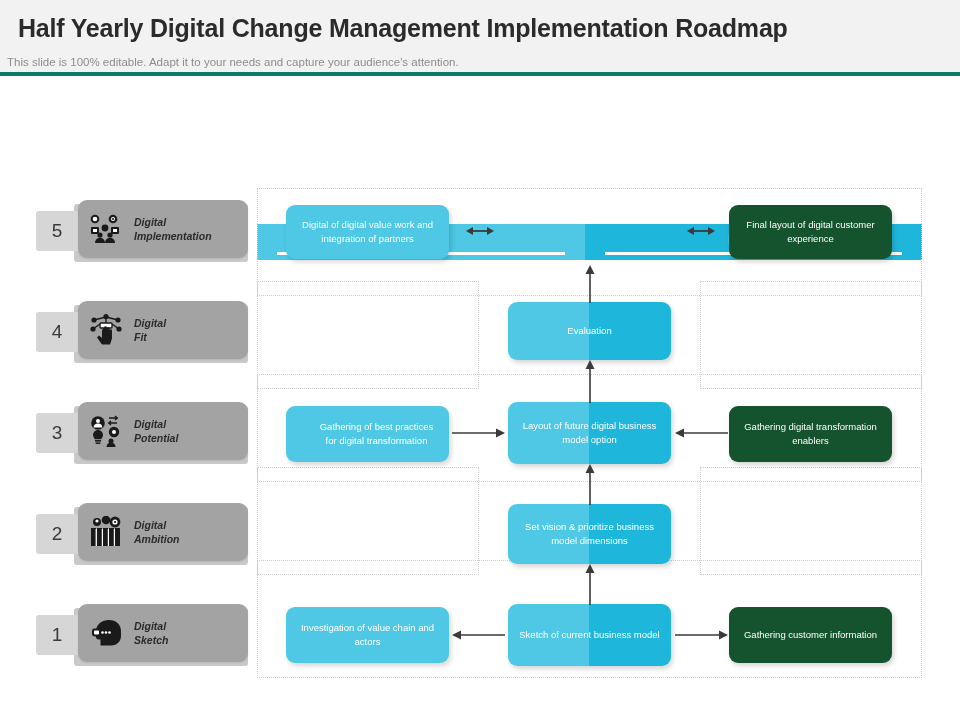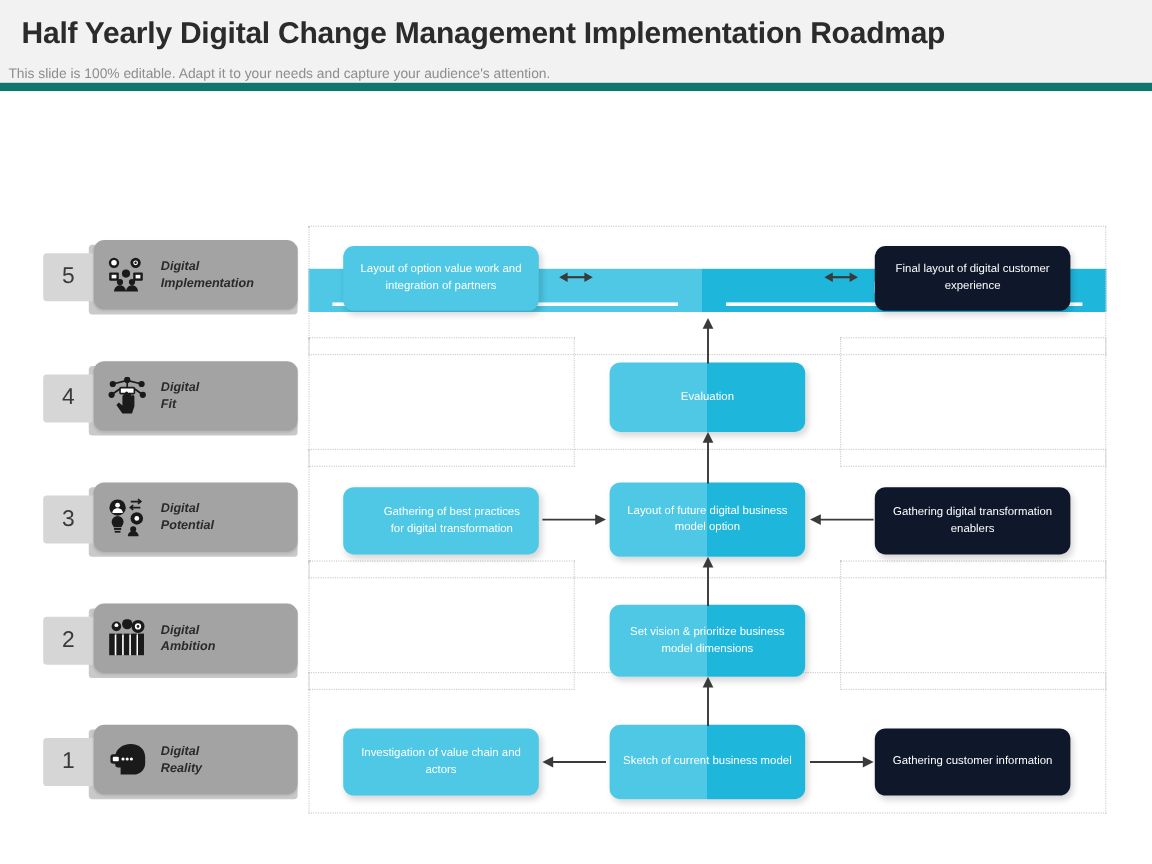--- a/index.html
+++ b/index.html
@@ -13,21 +13,21 @@
     overflow: hidden;
     position: relative;
   }
 
   
   .slide-header {
     position: absolute;
     left: 0; top: 0;
     width: 960px; height: 76px;
     background: #f2f2f2;
-    border-bottom: 7px solid #0f766e;
+    border-bottom: 4px solid #0f766e;
   }
   .slide-title {
     position: absolute;
     left: 18px; top: 14px;
     font-size: 25px;
     font-weight: 600;
     color: #2b2b2b;
     letter-spacing: -0.2px;
     white-space: nowrap;
   }
@@ -146,21 +146,21 @@
     align-items: center;
     justify-content: center;
     text-align: center;
     color: #ffffff;
     font-size: 9.5px;
     line-height: 1.5;
     padding: 4px 10px;
     box-shadow: 2px 3px 5px rgba(0,0,0,0.16);
   }
   .pbox.light { background: #4ec8e4; }
-  .pbox.dark  { background: #0f172a; }
+  .pbox.dark  { background: #14532d; }
   
   .pbox.split {
     background: linear-gradient(to right, #4ec8e4 0%, #4ec8e4 50%, #1fb6dc 50%, #1fb6dc 100%);
   }
   .pbox-text { position: relative; z-index: 2; }
 
   
   .arrow { position: absolute; }
   .arrow svg { display: block; overflow: visible; }
 </style>
@@ -323,27 +323,27 @@
           <path d="M20 2 C13 2 7 6.5 7 13 v6 c0 1.5 1 2.5 2.5 2.5 h2 v6 h11 c5 0 9.5-4 9.5-9.5 V13 C32 6.5 27 2 20 2z" fill="#1a1a1a"></path>
           <rect x="3" y="10.5" width="21" height="8" rx="2.4" fill="#1a1a1a"></rect>
           <rect x="5" y="12.6" width="5" height="3.8" rx="0.8" fill="#fff"></rect>
           <circle cx="13.5" cy="14.5" r="1.3" fill="#fff"></circle>
           <circle cx="17" cy="14.5" r="1.3" fill="#fff"></circle>
           <circle cx="20.5" cy="14.5" r="1.3" fill="#fff"></circle>
         </svg>
       </span>
       <span class="stage-label">
         <span>Digital</span><br>
-        <span>Reality</span>
+        <span>Sketch</span>
       </span>
     </div>
   </div>
 
   <div class="pbox light" style="left:286px; top:129px; width:163px; height:54px;">
-    <span class="pbox-text">Layout of option value work and integration of partners</span>
+    <span class="pbox-text">Digital of digital value work and integration of partners</span>
   </div>
   <div class="pbox dark" style="left:729px; top:129px; width:163px; height:54px;">
     <span class="pbox-text">Final layout of digital customer experience</span>
   </div>
 
   <div class="arrow" style="left:466px; top:147px;">
     <svg width="28" height="16" viewBox="0 0 28 16">
       <line x1="5" y1="8" x2="23" y2="8" stroke="#3a3a3a" stroke-width="1.8"></line>
       <polygon points="0,8 7,4 7,12" fill="#3a3a3a"></polygon>
       <polygon points="28,8 21,4 21,12" fill="#3a3a3a"></polygon>

